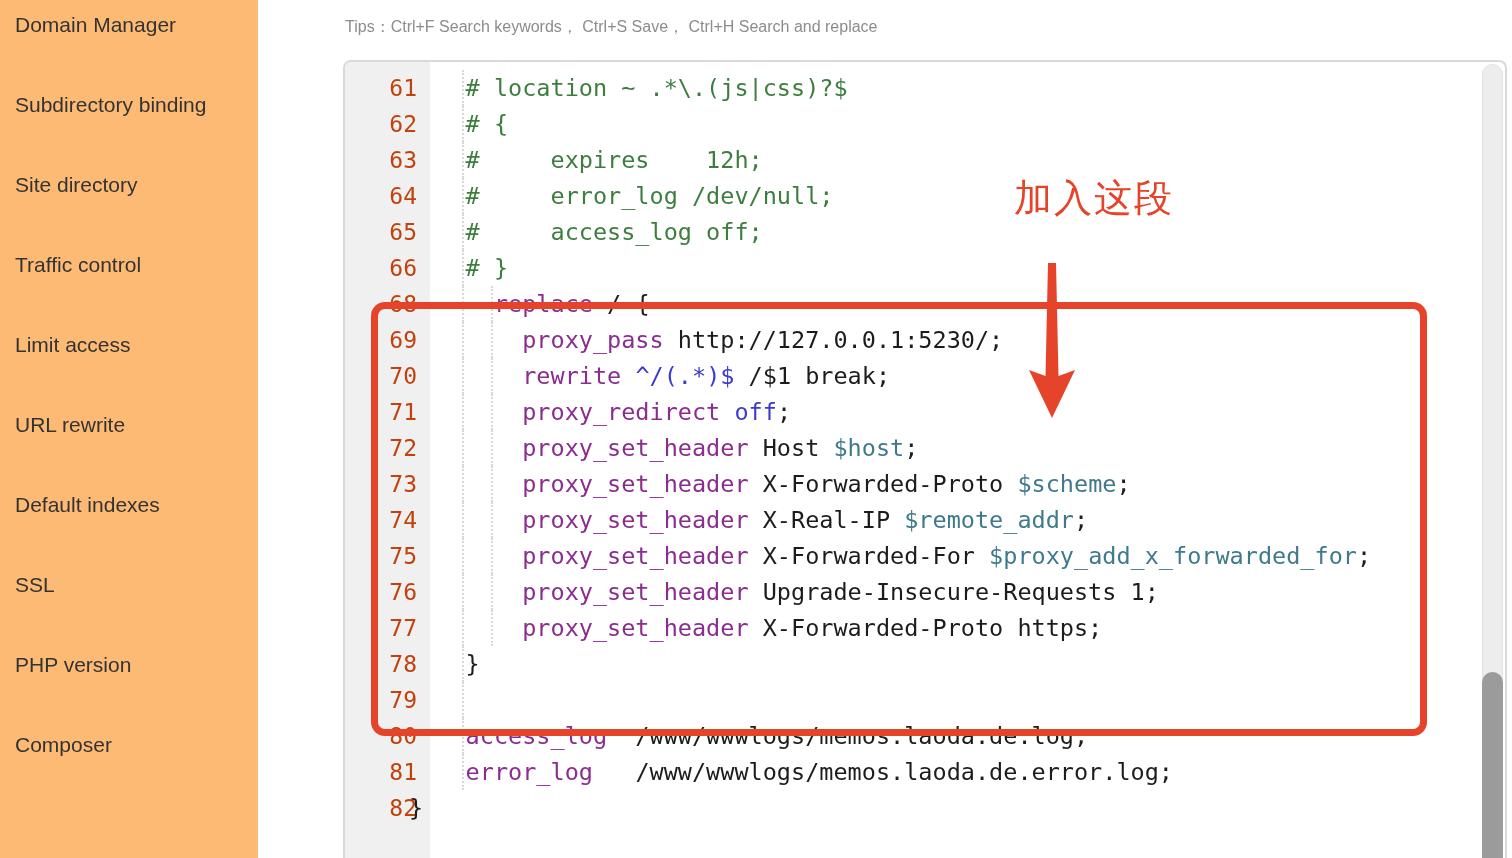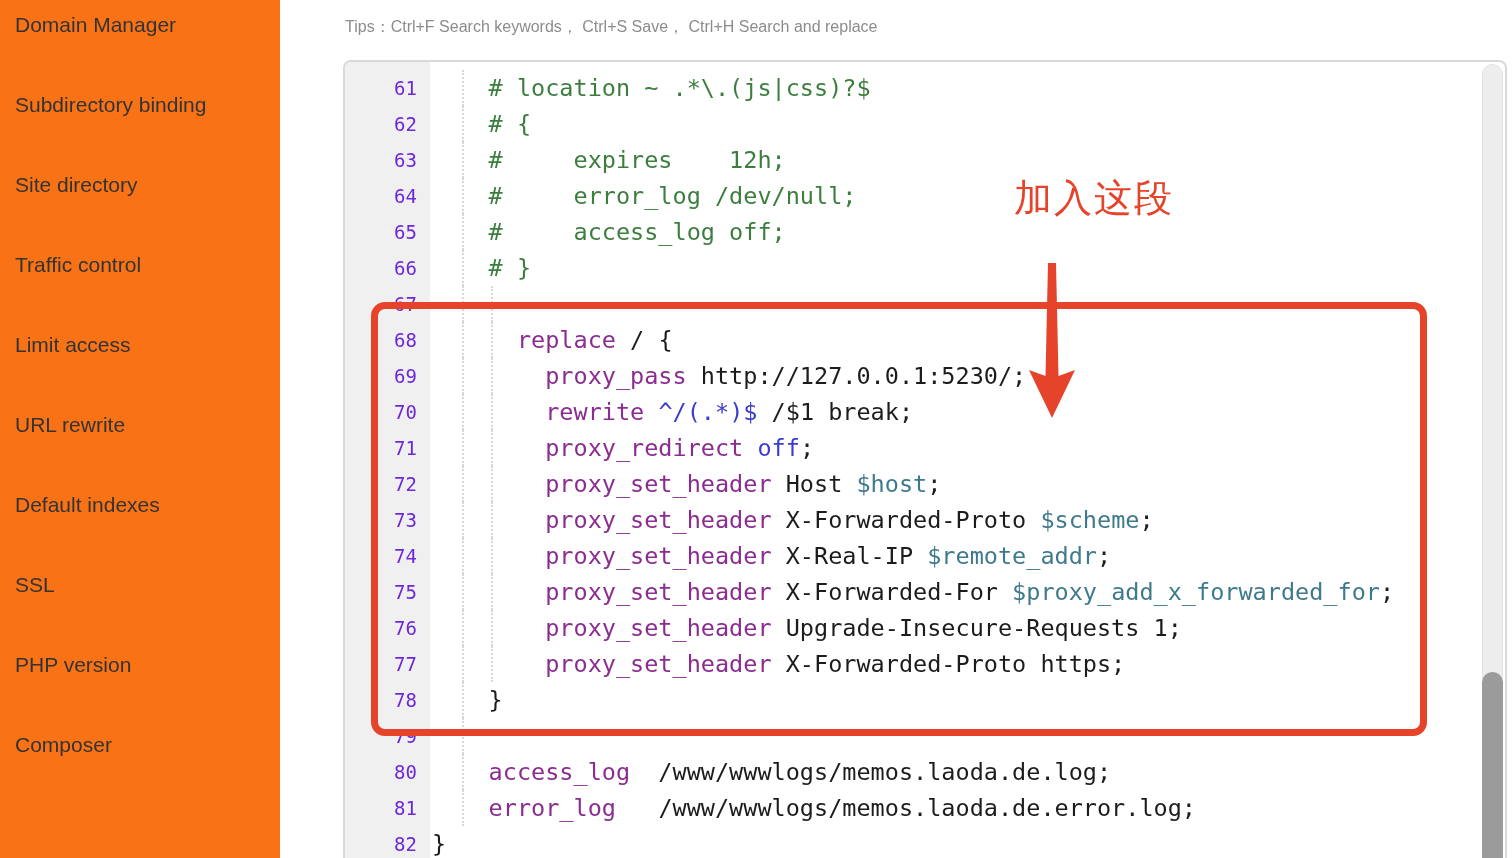--- a/index.html
+++ b/index.html
@@ -3,22 +3,22 @@
 <meta charset="utf-8">
 <style>
   html,body{margin:0;padding:0;}
   body{
     width:1512px;height:858px;overflow:hidden;position:relative;
     background:#ffffff;font-family:"Liberation Sans",sans-serif;
     -webkit-font-smoothing:antialiased;
   }
   
   .sidebar{
-    position:absolute;left:0;top:0;width:280px;height:858px;
-    background:#f97316;z-index:1;
+    position:absolute;left:0;top:0;width:258px;height:858px;
+    background:#fdba74;z-index:1;
   }
   .side-items{margin-top:-15px;}
   .side-item{
     height:80px;display:flex;align-items:center;padding-left:15px;
     font-size:21px;color:#333333;cursor:pointer;
   }
   .side-item.active{background:#ffffff;}
   
   .tips{
     position:absolute;left:345px;top:17px;font-size:16px;color:#8c8c8c;
@@ -33,23 +33,23 @@
   .gutter{
     position:absolute;left:0;top:0;bottom:0;width:85px;background:#f0f0f0;
   }
   .code{position:absolute;left:0;top:8px;right:0;}
   .cl{
     position:relative;height:36px;line-height:36px;white-space:pre;
     font-family:"DejaVu Sans Mono",monospace;font-size:23.5px;
   }
   .ln{
     position:absolute;left:0;top:0;width:85px;box-sizing:border-box;
-    text-align:right;padding-right:13px;color:#6d28d9;font-size:19px;
+    text-align:right;padding-right:13px;color:#c2410c;font-size:23px;
   }
-  .ct{display:block;padding-left:87px;}
+  .ct{display:block;padding-left:64px;}
   .gd{position:absolute;top:0;bottom:0;border-left:2px dotted #d8d8d8;}
   .tk-c{color:var(--syntax-comment);}
   .tk-k{color:var(--syntax-keyword);}
   .tk-v{color:var(--syntax-variable);}
   .tk-a{color:var(--syntax-atom);}
   .tk-p{color:var(--syntax-text);}
   
   .sb-track{
     position:absolute;right:2px;top:2px;bottom:0;width:21px;
     background:#ededed;border:1px solid #e2e2e2;border-radius:11px;
@@ -121,21 +121,20 @@
 
   <div class="editor">
     <div class="gutter"></div>
     <div class="code">
         <div class="cl"><i class="gd" style="left: 117px;"></i><span class="ln">61</span><span class="ct"><span class="tk-c">    # location ~ .*\.(js|css)?$</span></span></div>
         <div class="cl"><i class="gd" style="left: 117px;"></i><span class="ln">62</span><span class="ct"><span class="tk-c">    # {</span></span></div>
         <div class="cl"><i class="gd" style="left: 117px;"></i><span class="ln">63</span><span class="ct"><span class="tk-c">    #     expires    12h;</span></span></div>
         <div class="cl"><i class="gd" style="left: 117px;"></i><span class="ln">64</span><span class="ct"><span class="tk-c">    #     error_log /dev/null;</span></span></div>
         <div class="cl"><i class="gd" style="left: 117px;"></i><span class="ln">65</span><span class="ct"><span class="tk-c">    #     access_log off;</span></span></div>
         <div class="cl"><i class="gd" style="left: 117px;"></i><span class="ln">66</span><span class="ct"><span class="tk-c">    # }</span></span></div>
-        <div class="cl"><i class="gd" style="left: 117px;"></i><i class="gd" style="left: 146px;"></i><span class="ln">67</span><span class="ct"></span></div>
         <div class="cl"><i class="gd" style="left: 117px;"></i><i class="gd" style="left: 146px;"></i><span class="ln">68</span><span class="ct"><span class="tk-p">      </span><span class="tk-k">replace</span><span class="tk-p"> / {</span></span></div>
         <div class="cl"><i class="gd" style="left: 117px;"></i><i class="gd" style="left: 146px;"></i><span class="ln">69</span><span class="ct"><span class="tk-p">        </span><span class="tk-k">proxy_pass</span><span class="tk-p"> http://127.0.0.1:5230/;</span></span></div>
         <div class="cl"><i class="gd" style="left: 117px;"></i><i class="gd" style="left: 146px;"></i><span class="ln">70</span><span class="ct"><span class="tk-p">        </span><span class="tk-k">rewrite</span><span class="tk-p"> </span><span class="tk-a">^/(.*)$</span><span class="tk-p"> /$1 break;</span></span></div>
         <div class="cl"><i class="gd" style="left: 117px;"></i><i class="gd" style="left: 146px;"></i><span class="ln">71</span><span class="ct"><span class="tk-p">        </span><span class="tk-k">proxy_redirect</span><span class="tk-p"> </span><span class="tk-a">off</span><span class="tk-p">;</span></span></div>
         <div class="cl"><i class="gd" style="left: 117px;"></i><i class="gd" style="left: 146px;"></i><span class="ln">72</span><span class="ct"><span class="tk-p">        </span><span class="tk-k">proxy_set_header</span><span class="tk-p"> Host </span><span class="tk-v">$host</span><span class="tk-p">;</span></span></div>
         <div class="cl"><i class="gd" style="left: 117px;"></i><i class="gd" style="left: 146px;"></i><span class="ln">73</span><span class="ct"><span class="tk-p">        </span><span class="tk-k">proxy_set_header</span><span class="tk-p"> X-Forwarded-Proto </span><span class="tk-v">$scheme</span><span class="tk-p">;</span></span></div>
         <div class="cl"><i class="gd" style="left: 117px;"></i><i class="gd" style="left: 146px;"></i><span class="ln">74</span><span class="ct"><span class="tk-p">        </span><span class="tk-k">proxy_set_header</span><span class="tk-p"> X-Real-IP </span><span class="tk-v">$remote_addr</span><span class="tk-p">;</span></span></div>
         <div class="cl"><i class="gd" style="left: 117px;"></i><i class="gd" style="left: 146px;"></i><span class="ln">75</span><span class="ct"><span class="tk-p">        </span><span class="tk-k">proxy_set_header</span><span class="tk-p"> X-Forwarded-For </span><span class="tk-v">$proxy_add_x_forwarded_for</span><span class="tk-p">;</span></span></div>
         <div class="cl"><i class="gd" style="left: 117px;"></i><i class="gd" style="left: 146px;"></i><span class="ln">76</span><span class="ct"><span class="tk-p">        </span><span class="tk-k">proxy_set_header</span><span class="tk-p"> Upgrade-Insecure-Requests 1;</span></span></div>
         <div class="cl"><i class="gd" style="left: 117px;"></i><i class="gd" style="left: 146px;"></i><span class="ln">77</span><span class="ct"><span class="tk-p">        </span><span class="tk-k">proxy_set_header</span><span class="tk-p"> X-Forwarded-Proto https;</span></span></div>

